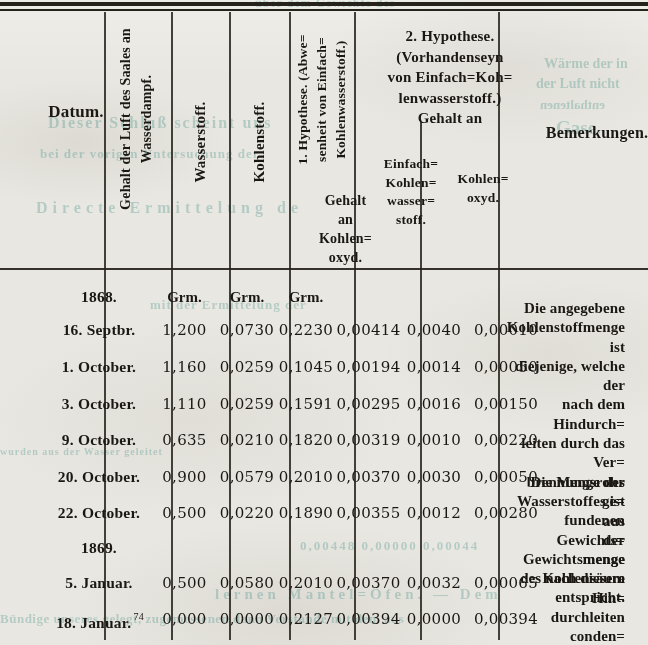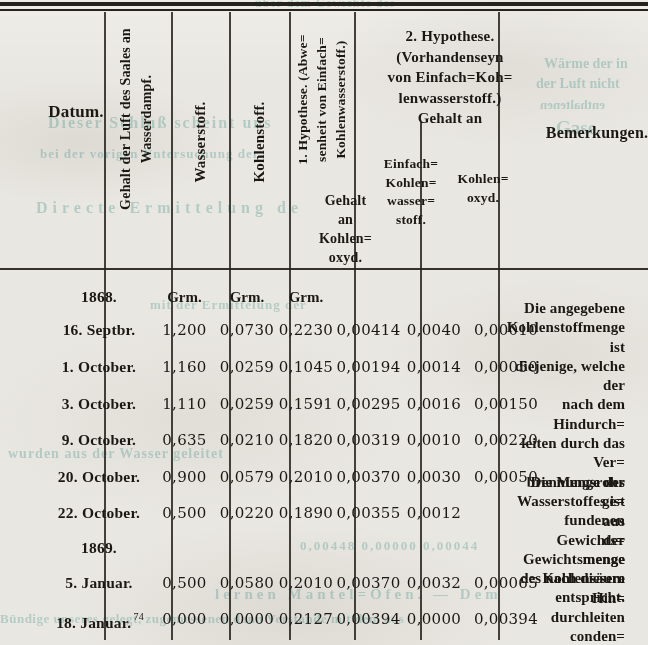--- a/index.html
+++ b/index.html
@@ -58,21 +58,21 @@
 
   <div class="ghost" style="left:255px;top:-4px;font-size:12px;letter-spacing:1px">über dem Gewichte des</div>
   <div class="ghost" style="left:40px;top:146px;font-size:13px;letter-spacing:1px">bei der vorigen Untersuchung der</div>
   <div class="ghost" style="left:48px;top:114px;font-size:16px;letter-spacing:2px">Dieser Schluß scheint uns</div>
   <div class="ghost" style="left:544px;top:56px;font-size:14px">Wärme der in</div>
   <div class="ghost" style="left:536px;top:76px;font-size:14px">der Luft nicht</div>
   <div class="ghost mirror" style="left:540px;top:97px;font-size:13px">enthaltenen</div>
   <div class="ghost" style="left:556px;top:117px;font-size:19px">Gase.</div>
   <div class="ghost" style="left:36px;top:199px;font-size:16px;letter-spacing:5px">Directe Ermittelung de</div>
   <div class="ghost" style="left:150px;top:297px;font-size:13px;letter-spacing:1px">mit der Ermittelung der</div>
-  <div class="ghost" style="left:8px;top:446px;font-size:14px;letter-spacing:1px">wurden aus der Wasser geleitet</div>
+  <div class="ghost" style="left:0;top:446px;font-size:10px;letter-spacing:1px">wurden aus der Wasser geleitet</div>
   <div class="ghost" style="left:300px;top:538px;font-size:13px;letter-spacing:2px">0,00448   0,00000   0,00044</div>
   <div class="ghost" style="left:215px;top:586px;font-size:15px;letter-spacing:4px">lernen Mantel=Ofen. — Dem</div>
   <div class="ghost" style="left:0px;top:611px;font-size:13px;letter-spacing:.5px">Bündige unseres gelegt, zugemessenen dann Verstande mit dem aus</div>
 
   <div class="hline" style="left:0;top:2px;width:648px;height:4px"></div>
   <div class="hline" style="left:0;top:9px;width:648px;height:2px"></div>
   <div class="hline" style="left:0;top:268px;width:648px;height:2.4px;opacity:.92"></div>
 
   <div class="vline" style="left:104px;top:12px;height:628px"></div>
   <div class="vline" style="left:171px;top:12px;height:628px"></div>
@@ -176,20 +176,21 @@
     <div class="c v5 val num">0,00050</div>
   </div>
 
   <div class="row" style="top:501px">
     <div class="c date frak">22. October.</div>
     <div class="c v0 val num">0,500</div>
     <div class="c v1 val num">0,0220</div>
     <div class="c v2 val num">0,1890</div>
     <div class="c v3 val num">0,00355</div>
     <div class="c v4 val num">0,0012</div>
+    <div class="c v5 val num">0,00280</div>
   </div>
 
   <div class="row" style="top:536px">
     <div class="c date frak">1869.</div>
     <div class="c v0 val num"></div>
     <div class="c v1 val num"></div>
     <div class="c v2 val num"></div>
     <div class="c v3 val num"></div>
     <div class="c v4 val num"></div>
     <div class="c v5 val num"></div>

